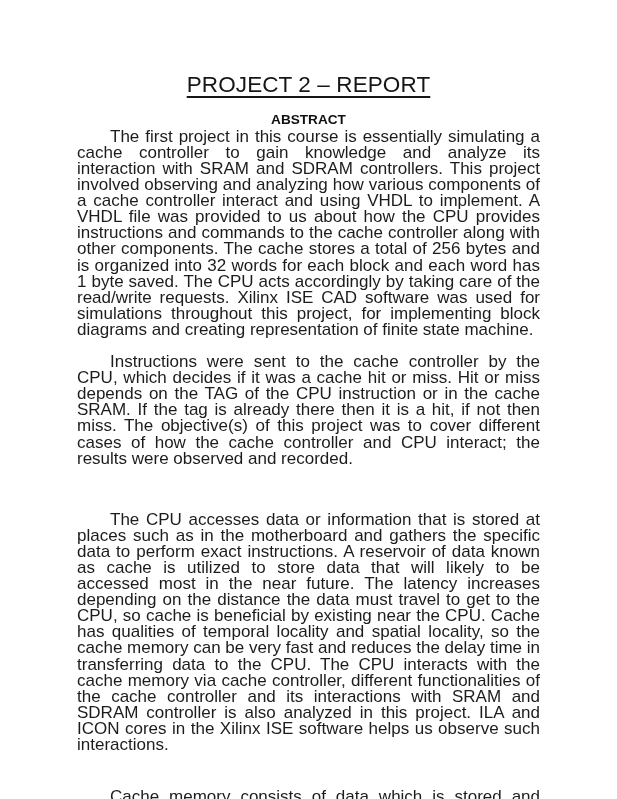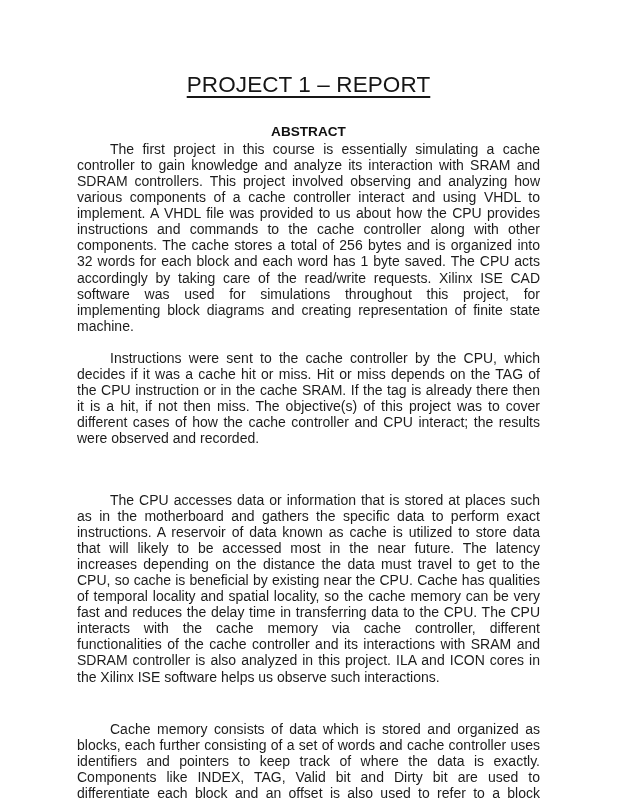--- a/index.html
+++ b/index.html
@@ -48,44 +48,44 @@
   }
 
   .section-heading {
     margin: 0;
     text-align: center;
     font-size: 13.6px;
     font-weight: bold;
     line-height: 1.3;
     color: #101010;
   }
-  .heading-abstract { padding-top: 25px; }
+  .heading-abstract { padding-top: 13px; }
   .heading-introduction { padding-top: 0; }
 
   .para {
     margin: 0;
     text-align: justify;
-    font-size: 14px;
+    font-size: 17px;
     line-height: 16.1px;
     text-indent: 33px;
     color: #1c1c1c;
     hyphens: none;
   }
 
   .spacer-line { height: 16.1px; }
   .gap-intro { height: 45px; }
   .gap-last { height: 36px; }
 </style>
 </head>
 <body>
 
 <div class="page">
   <div class="content">
 
-    <h1 class="doc-title"><span class="underline">PROJECT 1 – REPORT </span></h1>
+    <h1 class="doc-title"><span class="underline">PROJECT 2 – REPORT </span></h1>
 
     <h2 class="section-heading heading-abstract">ABSTRACT</h2>
 
     <p class="para">The first project in this course is essentially simulating a cache controller to gain knowledge and analyze its interaction with SRAM and SDRAM controllers. This project involved observing and analyzing how various components of a cache controller interact and using VHDL to implement. A VHDL file was provided to us about how the CPU provides instructions and commands to the cache controller along with other components. The cache stores a total of 256 bytes and is organized into 32 words for each block and each word has 1 byte saved. The CPU acts accordingly by taking care of the read/write requests. Xilinx ISE CAD software was used for simulations throughout this project, for implementing block diagrams and creating representation of finite state machine.</p>
 
     <div class="spacer-line"></div>
 
     <p class="para">Instructions were sent to the cache controller by the CPU, which decides if it was a cache hit or miss. Hit or miss depends on the TAG of the CPU instruction or in the cache SRAM. If the tag is already there then it is a hit, if not then miss. The objective(s) of this project was to cover different cases of how the cache controller and CPU interact; the results were observed and recorded.</p>
 
     <div class="gap-intro"></div>

